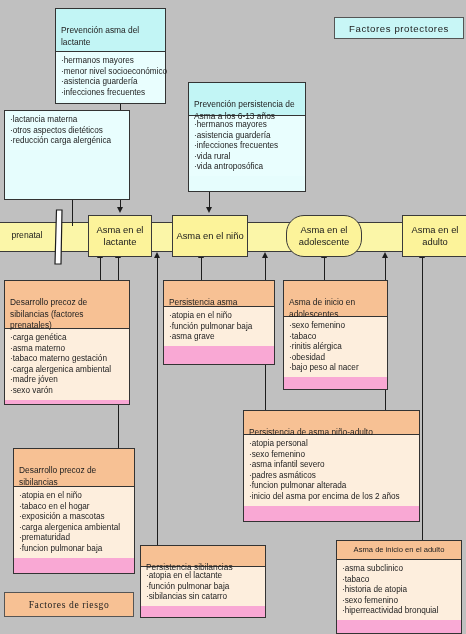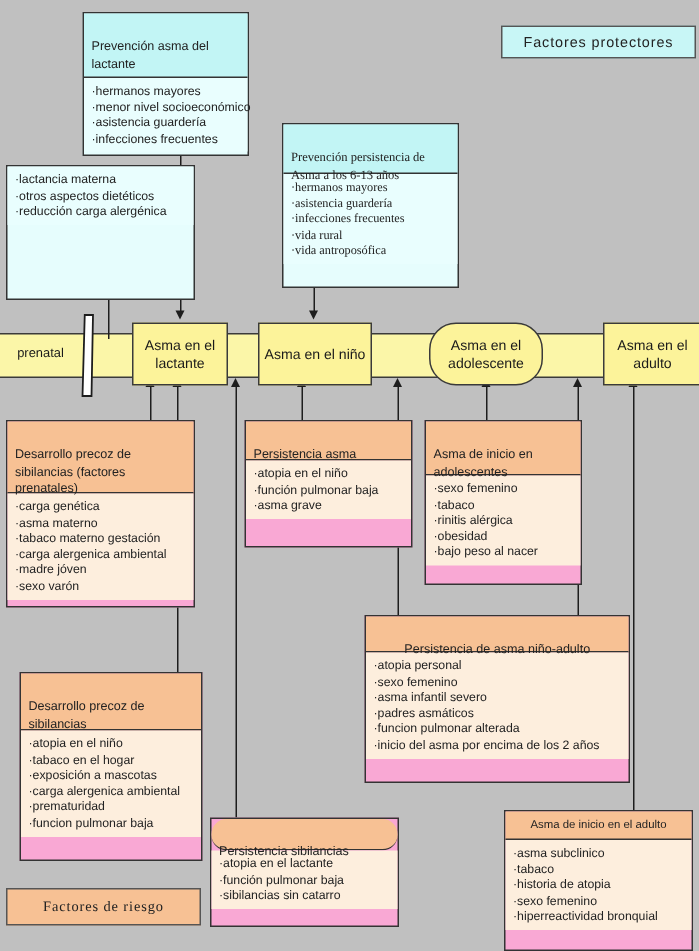--- a/index.html
+++ b/index.html
@@ -143,21 +143,21 @@
   </div>
 
   <div class="card prot" style="left:4px;top:110px;width:126px;height:90px;">
     <div class="bd">
       <div>·lactancia materna</div>
       <div>·otros aspectos dietéticos</div>
       <div>·reducción carga alergénica</div>
     </div>
   </div>
 
-  <div class="card prot" style="left:188px;top:82px;width:118px;height:110px;font-family:Liberation Serif, serif;">
+  <div class="card prot" style="left:188px;top:82px;width:118px;height:110px;">
     <div class="hd" style="height:33px;">
       <div>Prevención persistencia de</div>
       <div>Asma a los 6-13 años</div>
     </div>
     <div class="bd">
       <div>·hermanos mayores</div>
       <div>·asistencia guardería</div>
       <div>·infecciones frecuentes</div>
       <div>·vida rural</div>
       <div>·vida antroposófica</div>
@@ -214,35 +214,35 @@
     <div class="bd">
       <div>·sexo femenino</div>
       <div>·tabaco</div>
       <div>·rinitis alérgica</div>
       <div>·obesidad</div>
       <div>·bajo peso al nacer</div>
     </div>
   </div>
 
   <div class="card risk" style="left:243px;top:410px;width:177px;height:112px;">
-    <div class="hd" style="height:24px;text-align:center;">
+    <div class="hd" style="height:24px;">
       <div>Persistencia  de asma niño-adulto</div>
     </div>
     <div class="bd">
       <div>·atopia personal</div>
       <div>·sexo femenino</div>
       <div>·asma infantil severo</div>
       <div>·padres asmáticos</div>
       <div>·funcion pulmonar alterada</div>
       <div>·inicio del asma por encima de los 2 años</div>
     </div>
   </div>
 
   <div class="card risk" style="left:140px;top:545px;width:126px;height:73px;">
-    <div class="hd" style="height:21px;border-radius:10px;">
+    <div class="hd" style="height:21px;">
       <div>Persistencia sibilancias</div>
     </div>
     <div class="bd">
       <div>·atopia en el lactante</div>
       <div>·función pulmonar baja</div>
       <div>·sibilancias sin catarro</div>
     </div>
   </div>
 
   <div class="card risk" style="left:336px;top:540px;width:126px;height:94px;">

